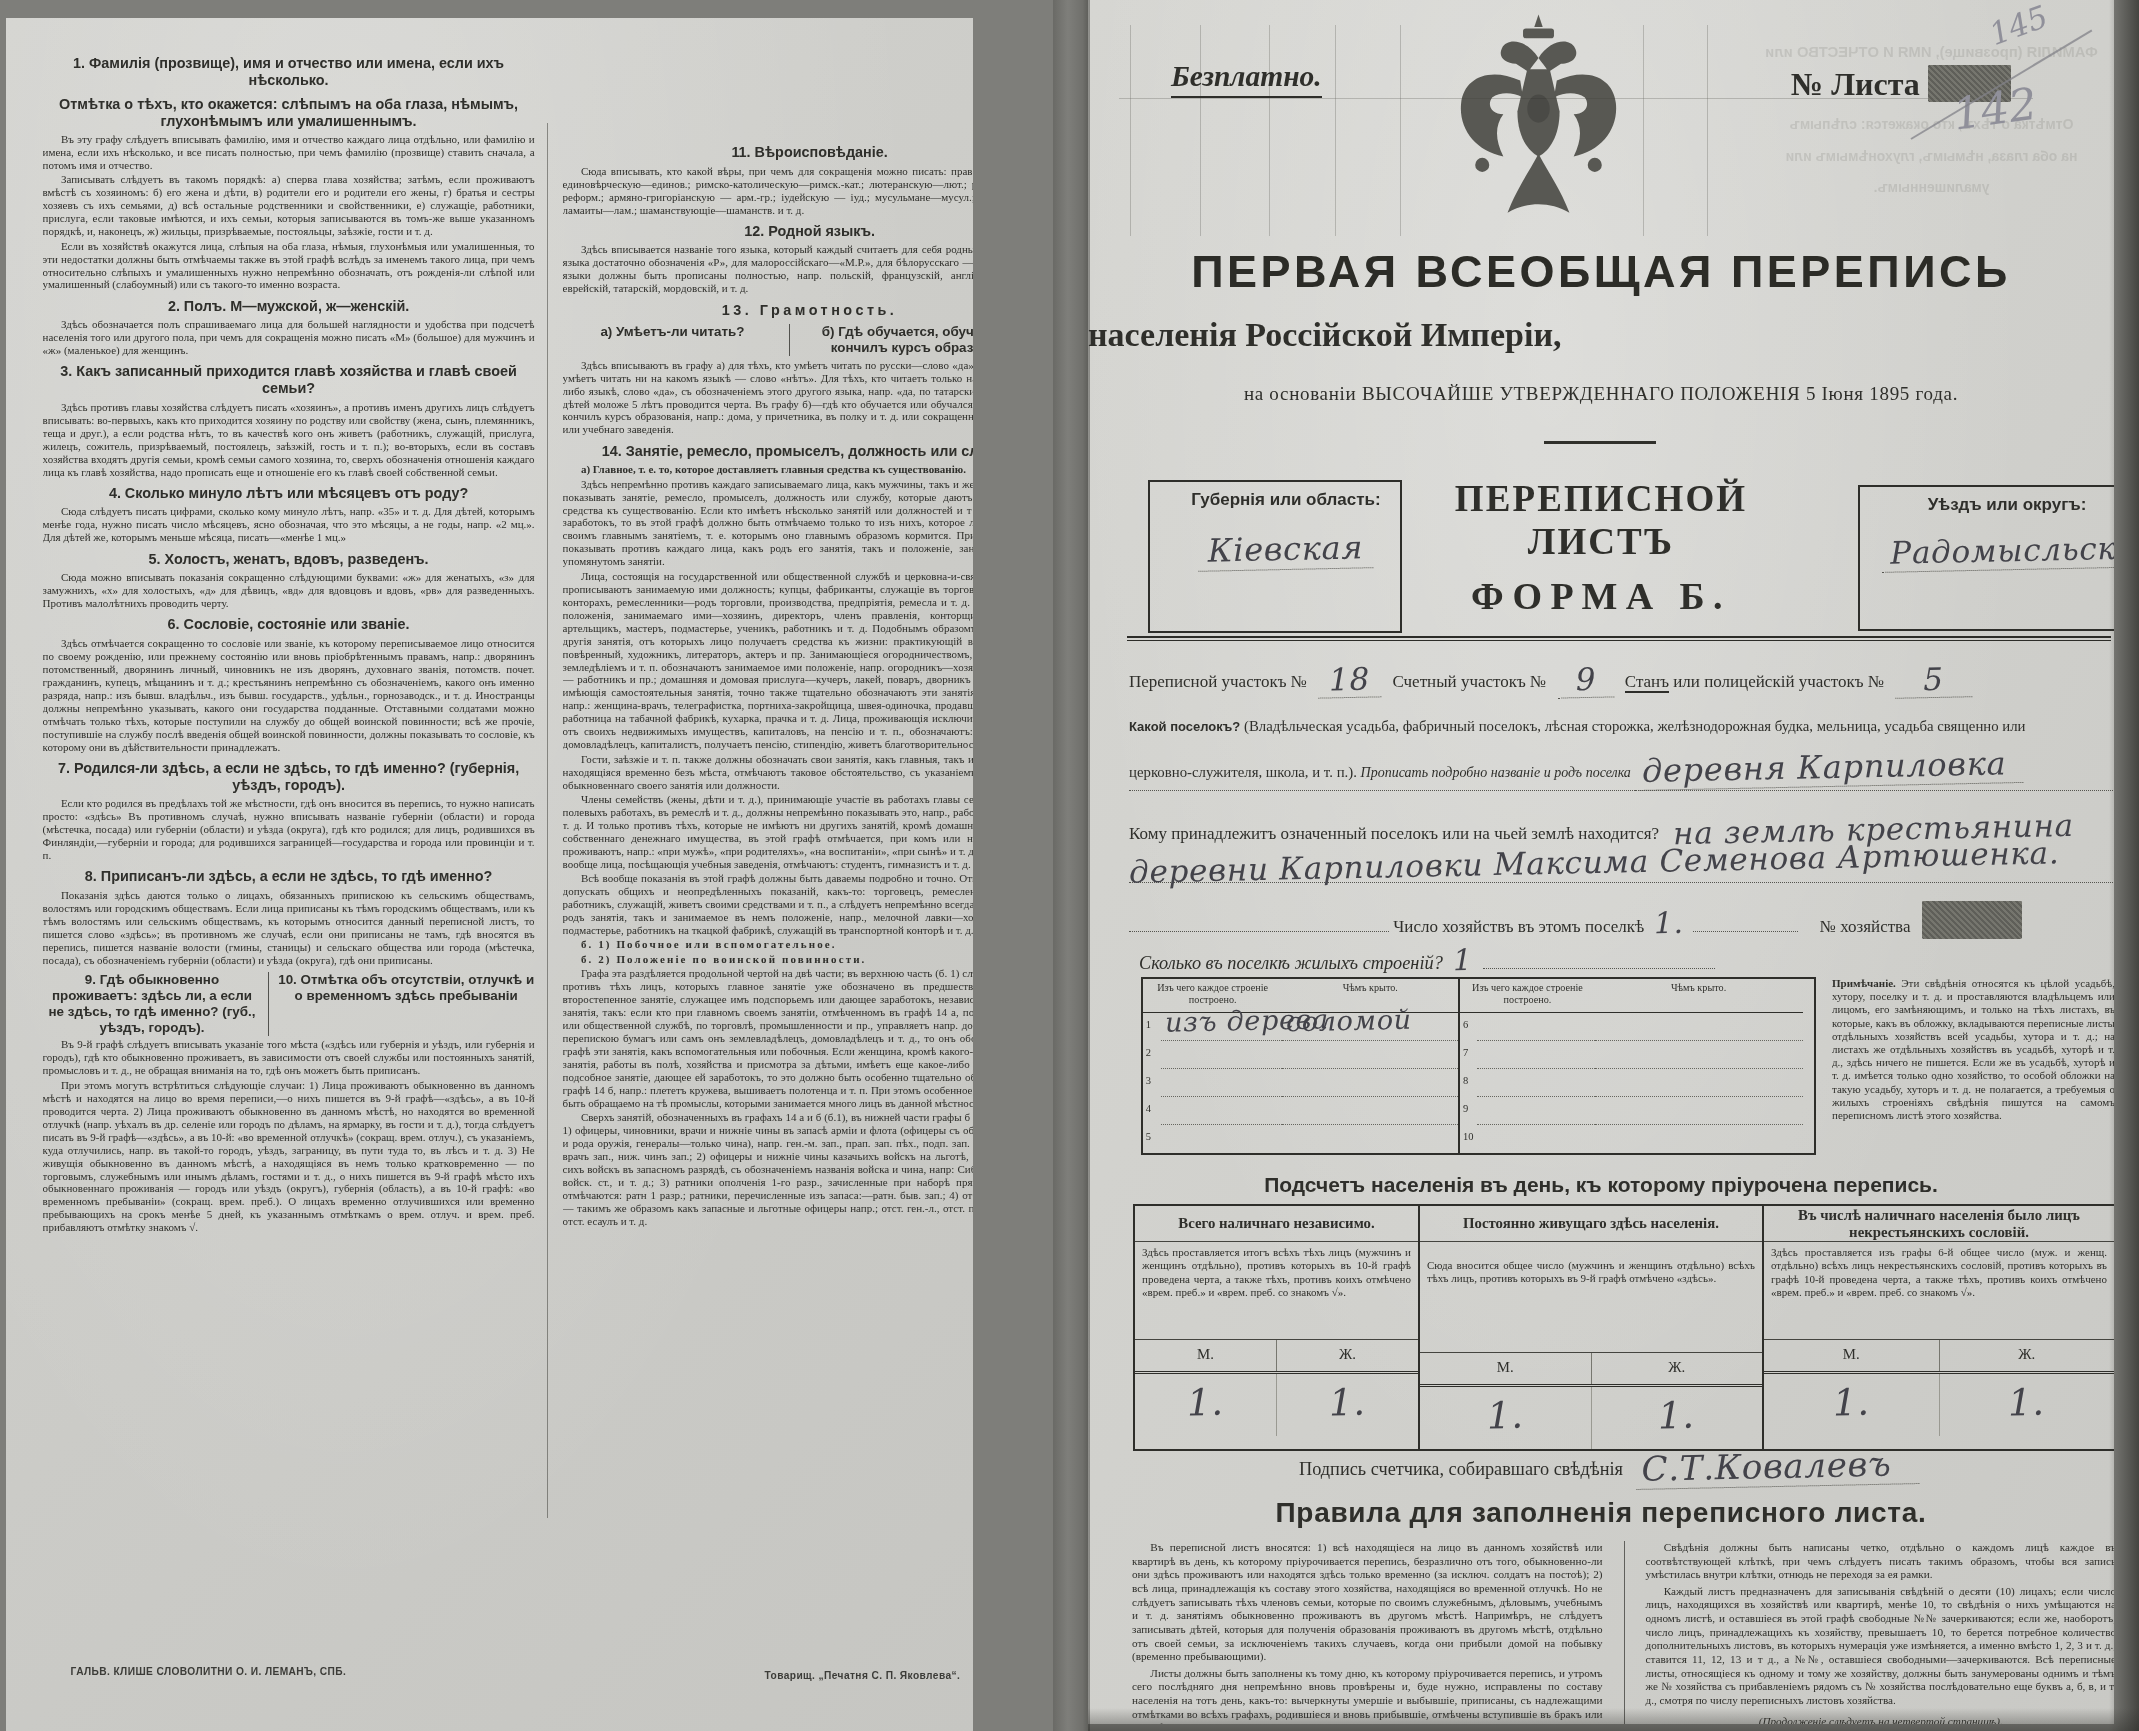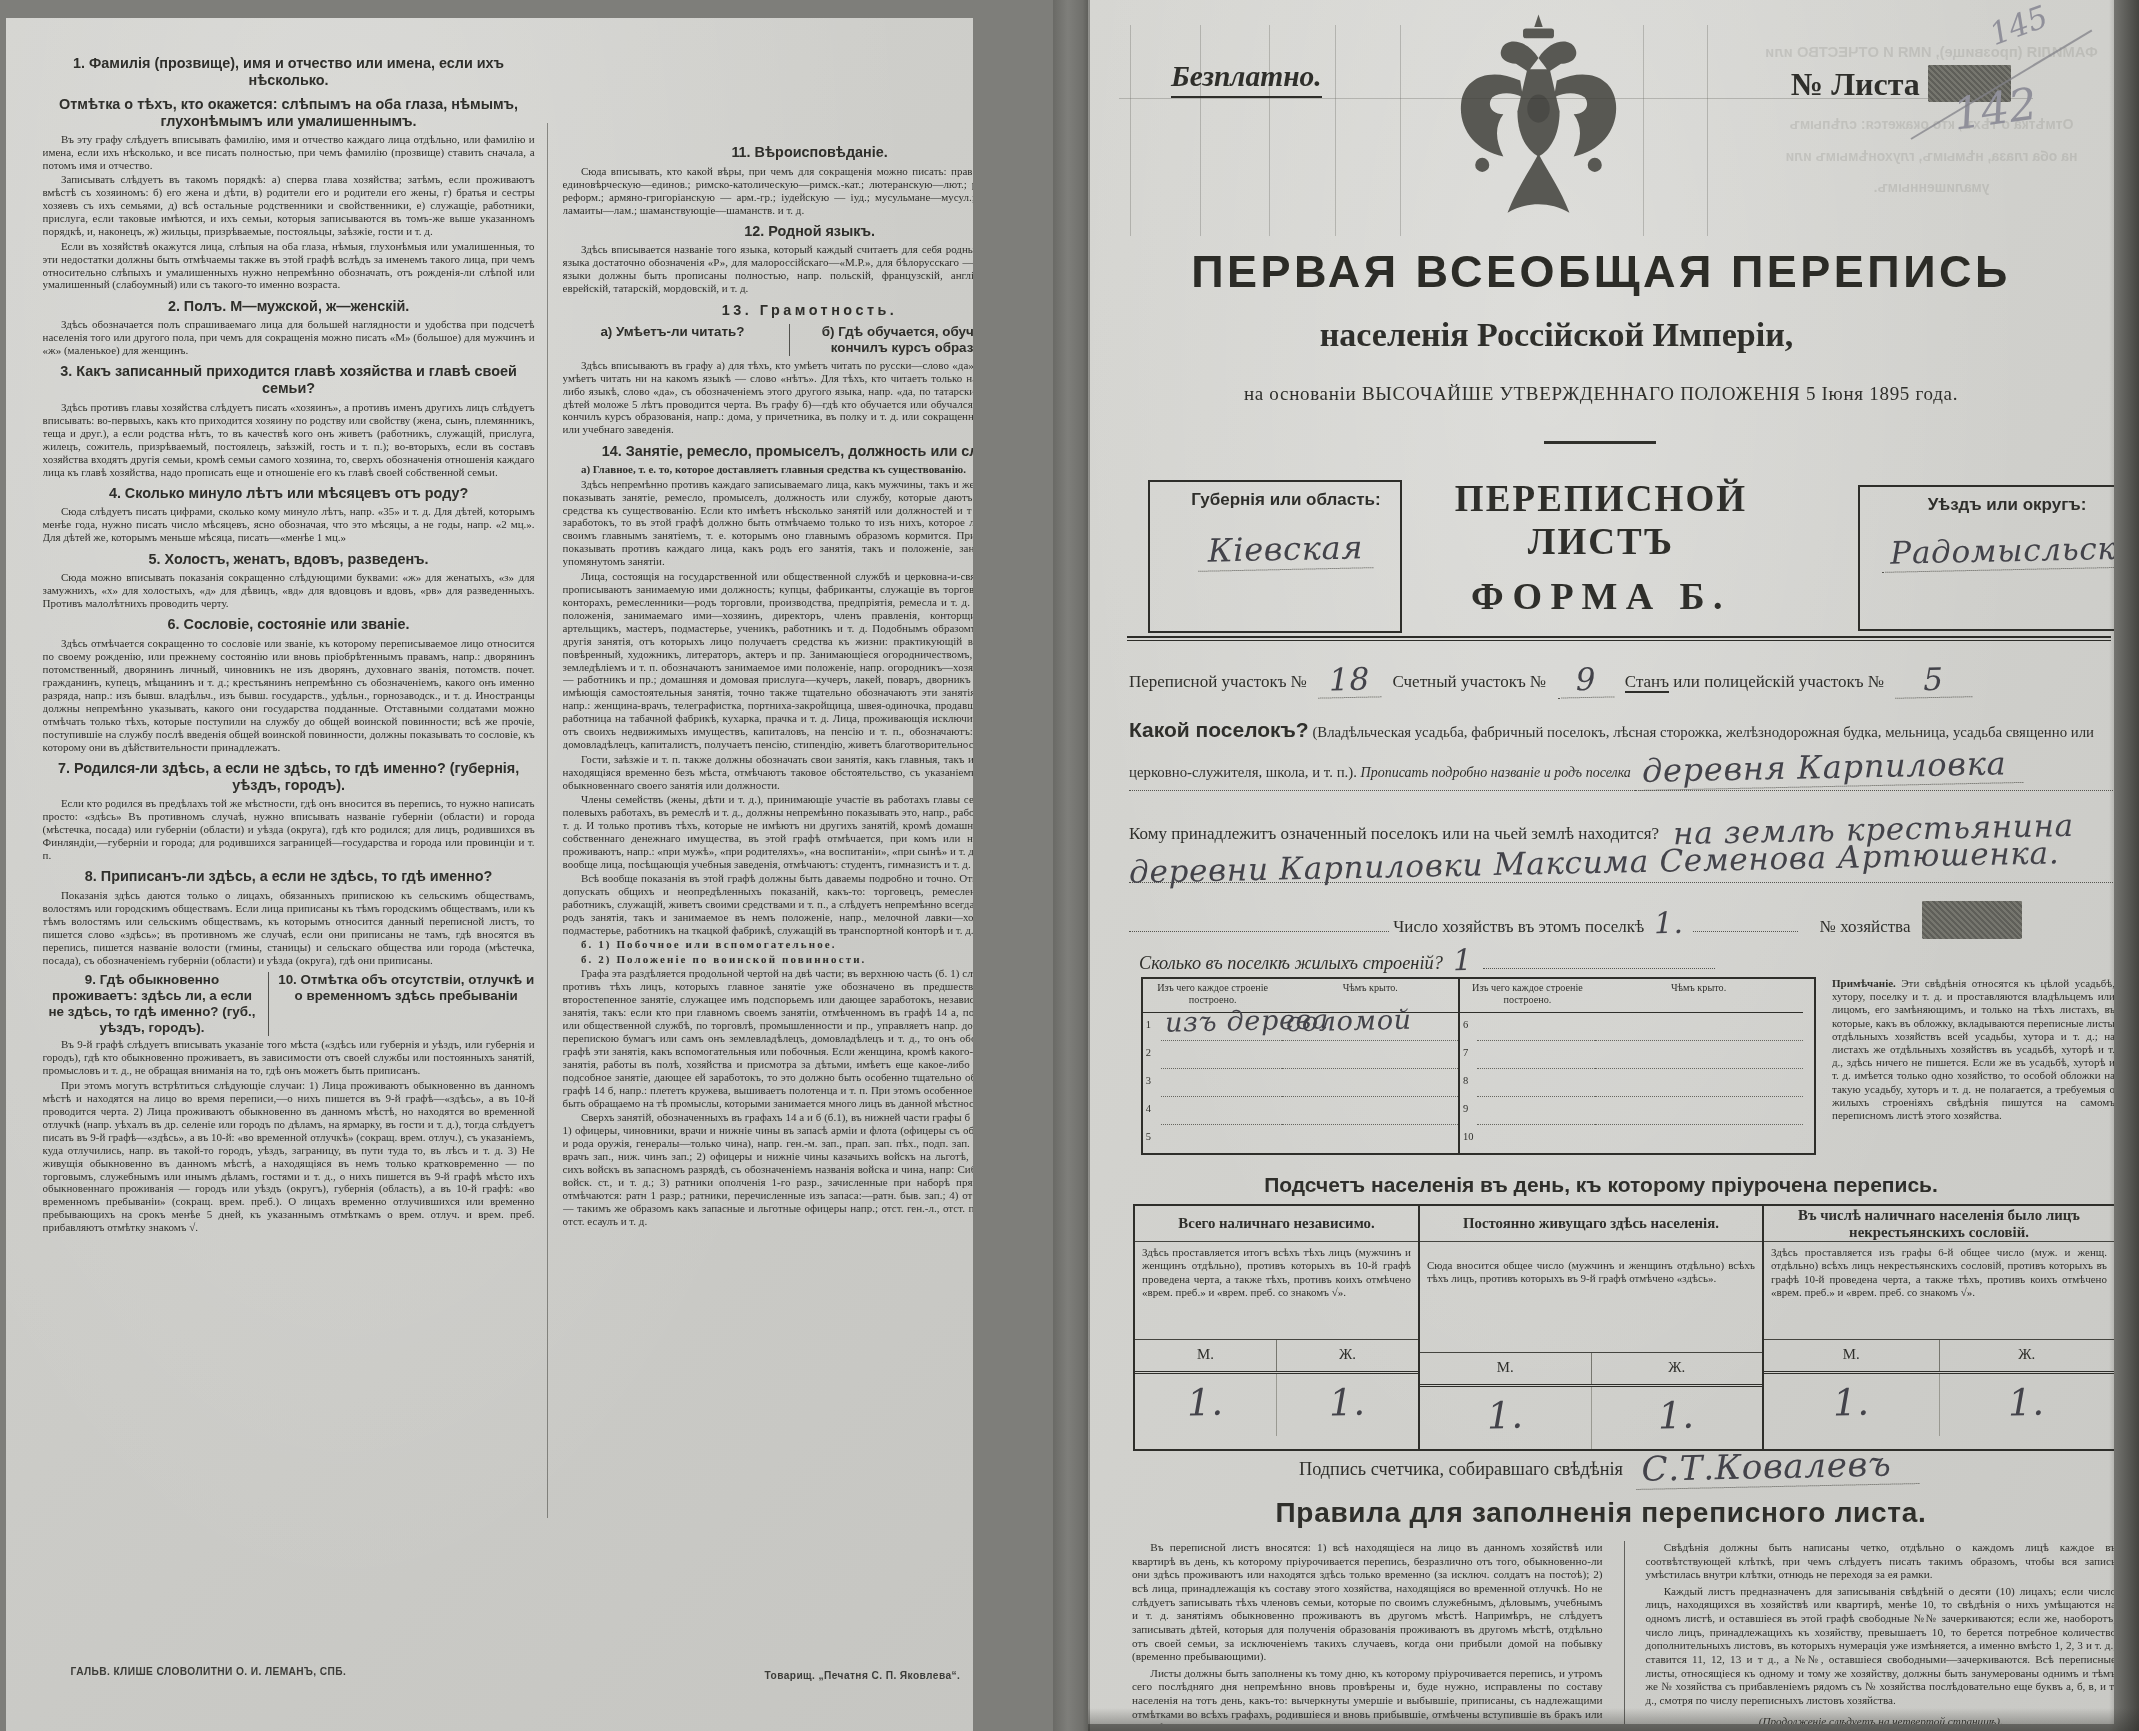--- a/index.html
+++ b/index.html
@@ -197,21 +197,21 @@
       <span>№ Листа</span>
       <span class="stamp" style="width:83px;height:37px;"></span>
     </div>
     <div class="pencil" style="left:901px;top:7px;font-size:31px;transform:rotate(-20deg);">145</div>
     <div class="pencil" style="left:865px;top:83px;font-size:44px;transform:rotate(-8deg);">142</div>
     <div class="abs" style="left:823px;top:138px;width:211px;height:2.1px;background:rgba(130,130,136,.75);
          transform:rotate(-31deg);transform-origin:left center;"></div>
 
     <div class="abs" style="left:0;top:246px;width:1026px;text-align:center;font-family:'Liberation Sans',sans-serif;
          font-weight:700;font-size:45px;letter-spacing:3.5px;color:#2c2c27;">ПЕРВАЯ ВСЕОБЩАЯ ПЕРЕПИСЬ</div>
-    <div class="abs" style="left:0;top:316px;width:937px;text-align:center;font-size:34px;font-weight:600;">населенія Россійской Имперіи,</div>
+    <div class="abs" style="left:0;top:316px;width:937px;text-align:left;font-size:34px;font-weight:600;">населенія Россійской Имперіи,</div>
     <div class="abs" style="left:0;top:383px;width:1026px;text-align:center;font-size:19px;letter-spacing:0.7px;">на основаніи ВЫСОЧАЙШЕ УТВЕРЖДЕННАГО ПОЛОЖЕНІЯ 5 Іюня 1895 года.</div>
     <div class="abs" style="left:456px;top:441px;width:112px;height:2.8px;background:#30302b;"></div>
 
     <div class="boxed" style="left:60px;top:480px;width:228px;height:149px;">
       <div class="boxlabel">Губернія или область:</div>
       <div class="hw dotted" style="font-size:32px;margin-top:19.7px;padding:0 9.8px 1.4px;">Кіевская</div>
     </div>
     <div class="abs" style="left:295px;top:477px;width:436px;text-align:center;">
       <div style="font-size:37px;font-weight:700;letter-spacing:2.1px;">ПЕРЕПИСНОЙ ЛИСТЪ</div>
       <div style="font-size:38px;font-weight:700;letter-spacing:8.4px;margin-top:11.2px;">ФОРМА Б.</div>
@@ -226,21 +226,21 @@
       <span>Переписной участокъ №</span>
       <span class="hw dotted" style="font-size:31px;width:63px;text-align:center;margin:0 7px;position:relative;top:2.8px;">18</span>
       <span>Счетный участокъ №</span>
       <span class="hw dotted" style="font-size:31px;width:56px;text-align:center;margin:0 7px;position:relative;top:2.8px;">9</span>
       <span style="border-bottom:2.1px solid #2e2e2a;">Станъ</span>
       <span>или полицейскій участокъ №</span>
       <span class="hw dotted" style="font-size:31px;width:77px;text-align:center;margin:0 7px;position:relative;top:2.8px;">5</span>
     </div>
 
     <div class="abs" style="left:41px;top:718px;width:984px;font-size:14.8px;">
-      <span style="font-family:'Liberation Sans',sans-serif;font-weight:700;font-size:21px;">Какой поселокъ?</span>
+      <span style="font-family:'Liberation Sans',sans-serif;font-weight:700;font-size:13px;">Какой поселокъ?</span>
       <span>(Владѣльческая усадьба, фабричный поселокъ, лѣсная сторожка, желѣзнодорожная будка, мельница, усадьба священно или</span>
     </div>
     <div class="abs" style="left:41px;top:747px;width:984px;font-size:14.8px;">
       <span>церковно-служителя, школа, и т. п.).</span>
       <span style="font-style:italic;font-size:14px;">Прописать подробно названіе и родъ поселка</span>
       <span class="hw dotted" style="font-size:32px;position:relative;top:1.4px;padding:0 17px 0 7px;">деревня Карпиловка</span>
     </div>
     <div class="abs dotted" style="left:41px;top:789px;width:984px;height:1.4px;"></div>
 
     <div class="abs serif25" style="left:41px;top:810px;width:984px;">

